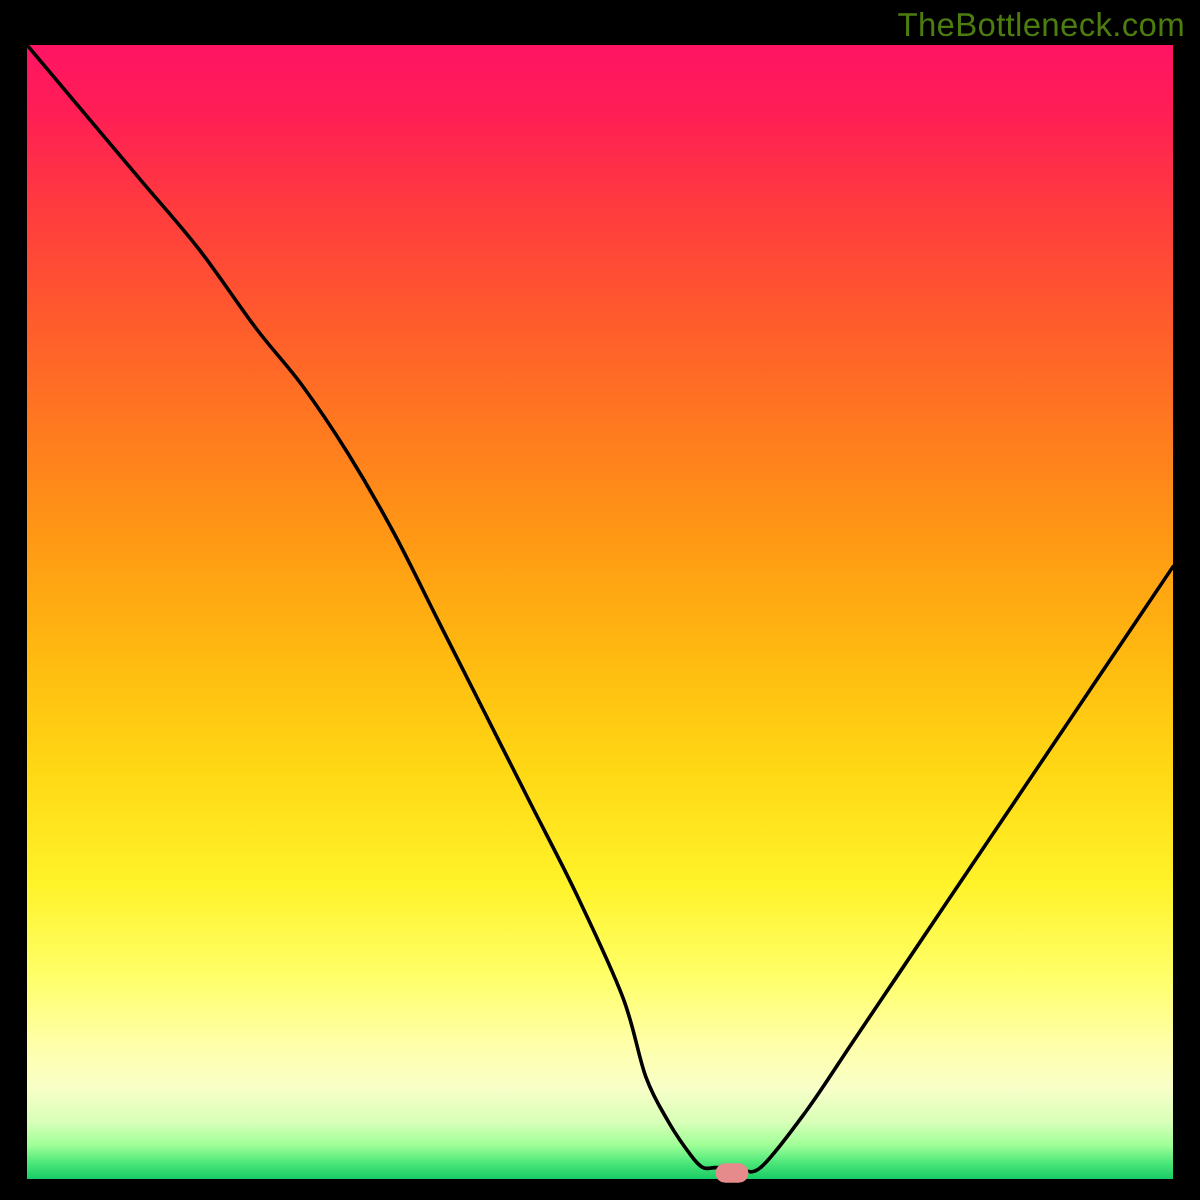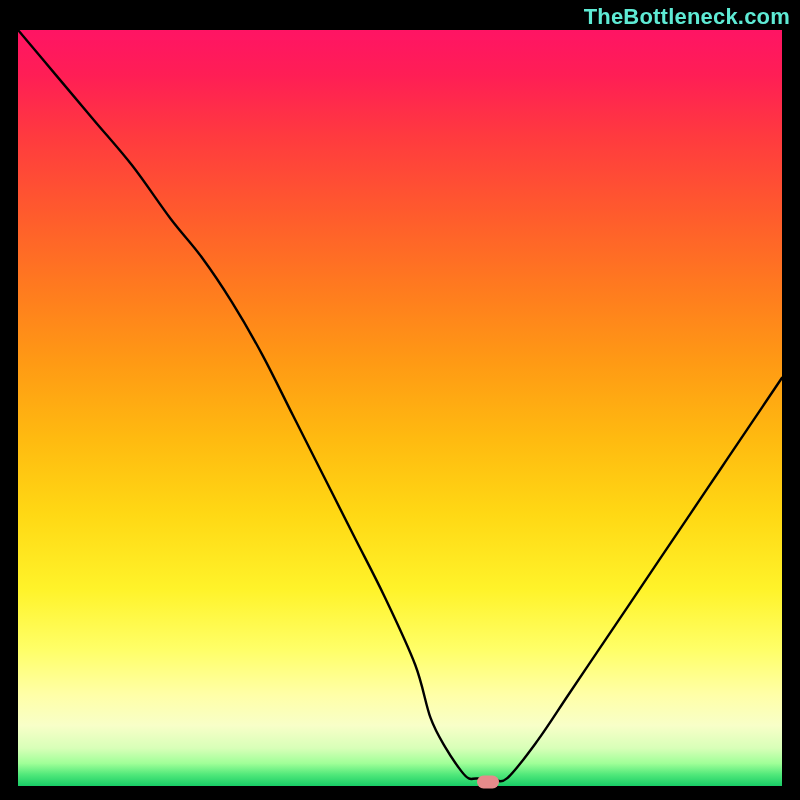--- a/index.html
+++ b/index.html
@@ -14,23 +14,23 @@
   .frame {
     position: relative;
     width: 800px;
     height: 800px;
     background: #000;
   }
   .watermark {
     position: absolute;
     top: 4px;
     right: 10px;
-    color: #5eead4;
+    color: #4d7c0f;
     font-size: 22px;
-    font-weight: 700;
+    font-weight: 400;
     letter-spacing: 0.2px;
     z-index: 10;
   }
   .plot {
     position: absolute;
     left: 18px;
     top: 30px;
     width: 764px;
     height: 756px;
     background: #000;

